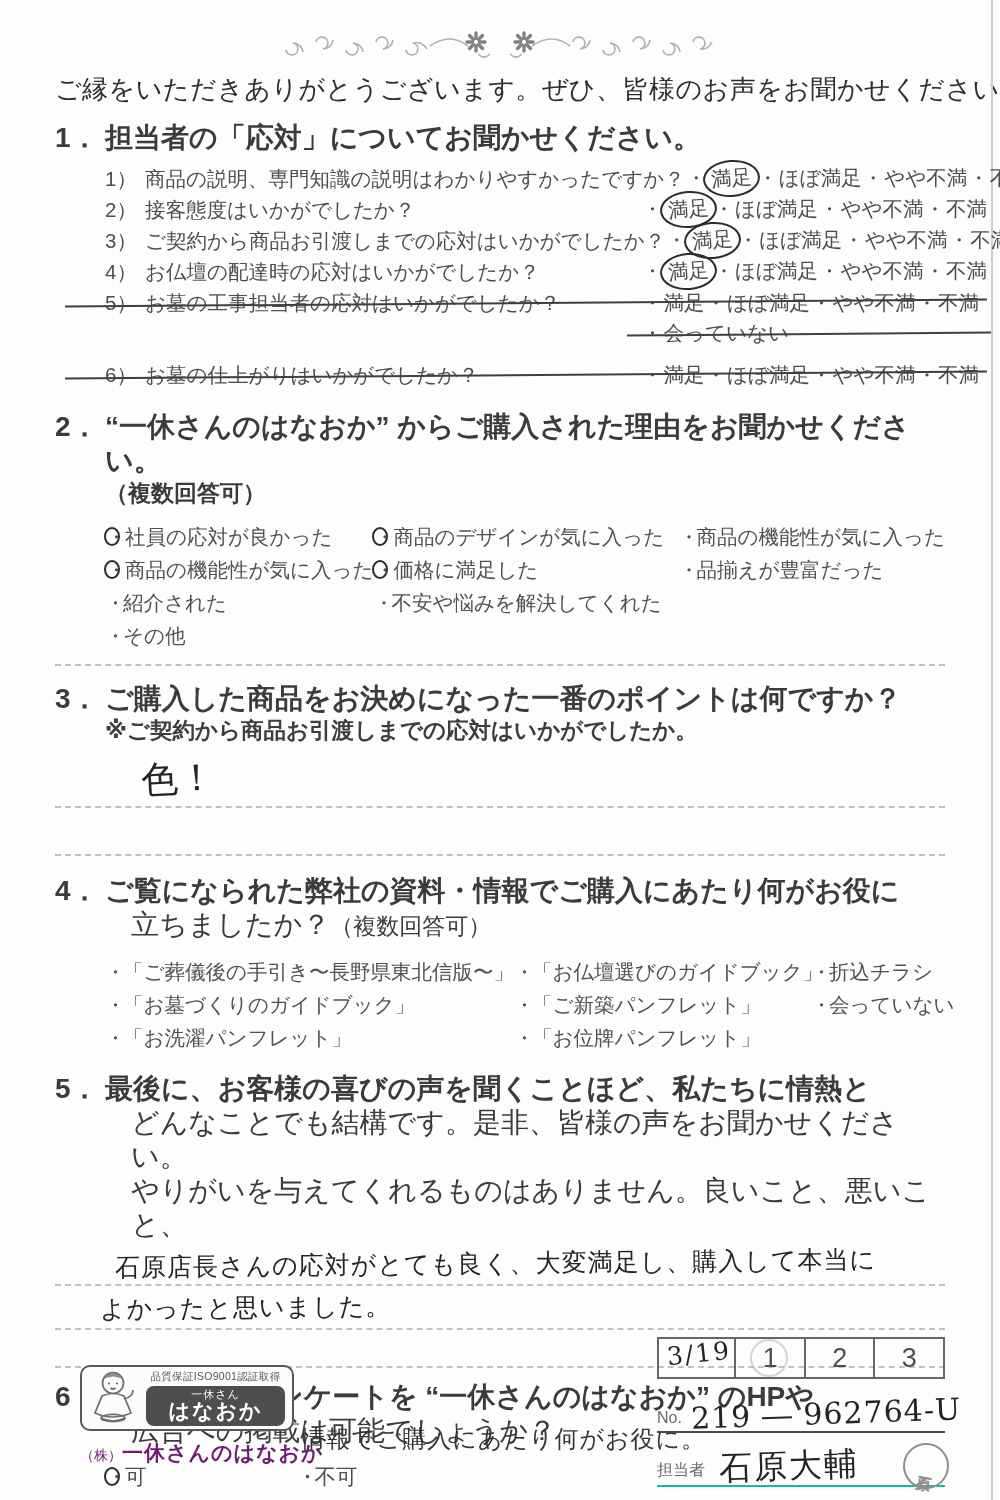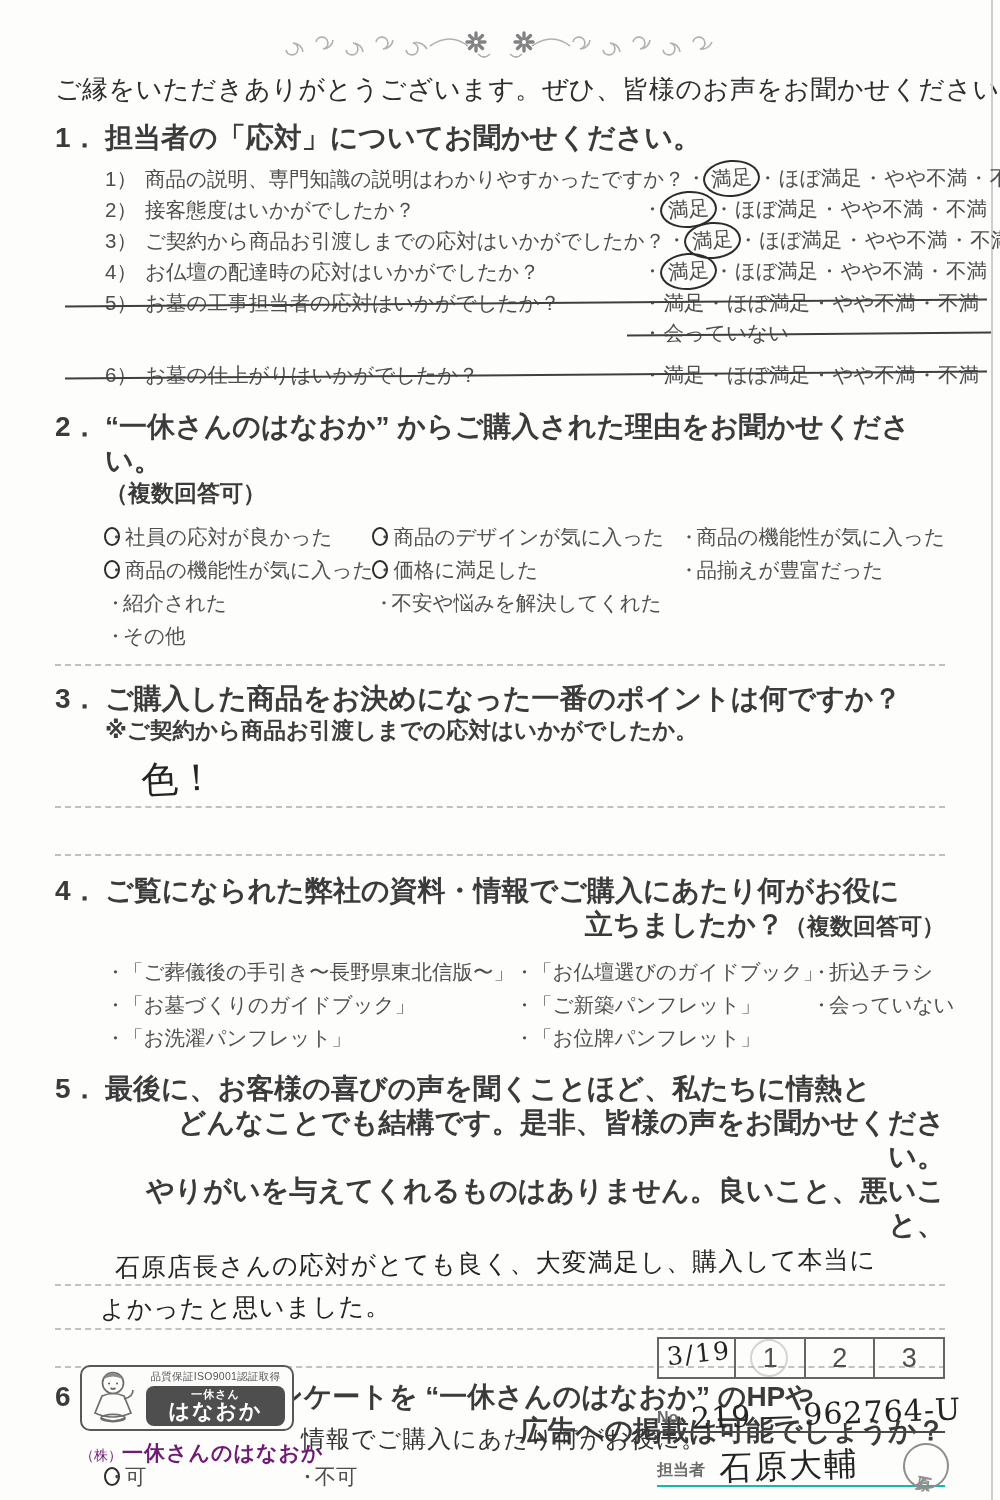--- a/index.html
+++ b/index.html
@@ -11,21 +11,21 @@
   .edge { position:absolute; left:991px; top:0; width:2px; height:1500px; background:#cfcfcf; }
 
   .serif { font-family:"Liberation Serif","DejaVu Serif",serif; }
   .hw { font-family:"DejaVu Serif","Liberation Serif",serif; color:#242424; }
 
   .flourish { width:440px; margin:8px auto 0; height:44px; text-align:center; }
   .greeting { margin-top:8px; font-size:26px; color:#2e2e2e; letter-spacing:.5px; white-space:nowrap; }
 
   .heading { display:flex; font-weight:bold; color:#3b3b3b; font-size:28px; line-height:34px; }
   .hnum { width:50px; flex:none; }
-  .hline2 { margin-left:76px; font-weight:bold; color:#3b3b3b; font-size:28px; line-height:34px;text-align:right; }
+  .hline2 { margin-left:76px; font-weight:normal; color:#3b3b3b; font-size:28px; line-height:34px; }
   .hnote { font-size:23px; }
 
   
   .q1 { margin-top:14px; }
   .q1-rows { margin:8px 0 0 50px; }
   .q1-row { position:relative; display:flex; align-items:center; height:31px; font-size:20.5px; color:#4e4e4e; white-space:nowrap; }
   .qno { width:40px; flex:none; }
   .opts { margin-left:auto; width:304px; flex:none; position:relative; }
   .opts .d { padding:0 1px; }
   .circ { display:inline-block; border:2px solid #2c2c2c; border-radius:50%; padding:2px 6px 3px; margin:-3px -4px; transform:rotate(-4deg); }
@@ -62,36 +62,36 @@
   .q6-opts { display:flex; margin:14px 0 0 50px; font-size:21.5px; color:#4e4e4e; align-items:center; }
   .q6-gap { width:150px; }
 
   
   .footer { position:absolute; left:55px; right:55px; top:1337px; height:160px; }
   .logo { position:absolute; left:25px; top:28px; width:214px; }
   .logo-box { border:2.5px solid #585858; border-radius:10px; height:66px; display:flex; align-items:center; gap:5px; padding:4px 7px; background:#fcfcfb; }
   .logo-right { flex:1; text-align:center; }
   .iso { font-size:10.5px; color:#555; letter-spacing:.3px; white-space:nowrap; }
   .brandbox { margin-top:2px; background:#4e4e4e; border-radius:8px; padding:2px 6px 4px; }
-  .brand-top { color:#fff; font-size:11px; font-weight:bold; letter-spacing:1px; line-height:12px; }
+  .brand-top { color:#fff; font-size:11px; font-weight:normal; letter-spacing:1px; line-height:12px; }
   .brand-main { color:#fff; font-size:21px; font-weight:bold; letter-spacing:2px; line-height:22px; }
   .company { margin-top:8px; white-space:nowrap; color:#701a75; }
   .company .pfx { font-size:14px; }
   .company .nm { font-size:21px; font-weight:bold; letter-spacing:1px; }
   .thanks { position:absolute; left:246px; top:86px; font-size:24px; color:#333; letter-spacing:1px; white-space:nowrap; }
 
   .rblock { position:absolute; right:0; top:0; width:288px; }
   .ctable { display:flex; border:2px solid #666; height:42px; }
   .cell { display:flex; align-items:center; justify-content:center; font-size:27px; color:#4f4f4f; }
   .c0 { width:76px; position:relative; }
   .cN { width:70px; border-left:2px solid #666; position:relative; }
   .hw-date { position:absolute; left:8px; top:0px; font-size:25px; transform:rotate(-6deg); letter-spacing:2px; }
   .stamp-faint { position:absolute; left:14px; top:0px; width:38px; height:38px; border:2.5px solid #adadad; border-radius:50%; opacity:.5; }
   .norow { position:relative; margin-top:14px; height:40px; border-bottom:2.5px solid #4a4a4a; }
-  .rlabel { position:absolute; left:0; bottom:4px; font-size:16px; color:#6b6b6b;font-weight:bold; }
+  .rlabel { position:absolute; left:0; bottom:4px; font-size:16px; color:#6b6b6b; }
   .hw-no { position:absolute; left:34px; bottom:0px; font-size:30px; transform:rotate(-2deg); letter-spacing:1px; white-space:nowrap; }
   .staffrow { position:relative; margin-top:8px; height:46px; border-bottom:2px solid #14b8a6; }
   .hw-staff { position:absolute; left:62px; bottom:-4px; font-size:33px; transform:rotate(-2deg); letter-spacing:2px; white-space:nowrap; }
   .stamp { position:absolute; right:-4px; bottom:-4px; width:46px; height:46px; border:2.5px solid #8f8f8f; border-radius:50%; color:#8f8f8f;
            display:flex; align-items:center; justify-content:center; transform:rotate(10deg); }
   .stamp span { writing-mode:vertical-rl; font-size:15px; font-weight:bold; letter-spacing:1px; }
 </style>
 </head>
 <body>
 

